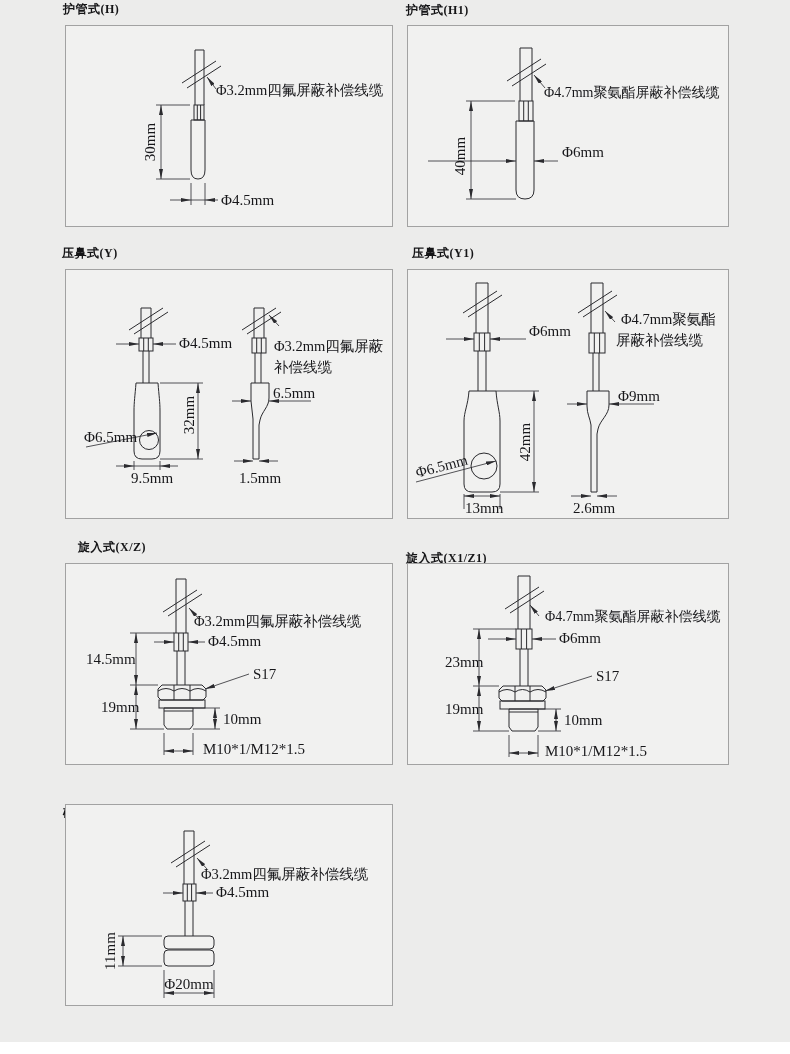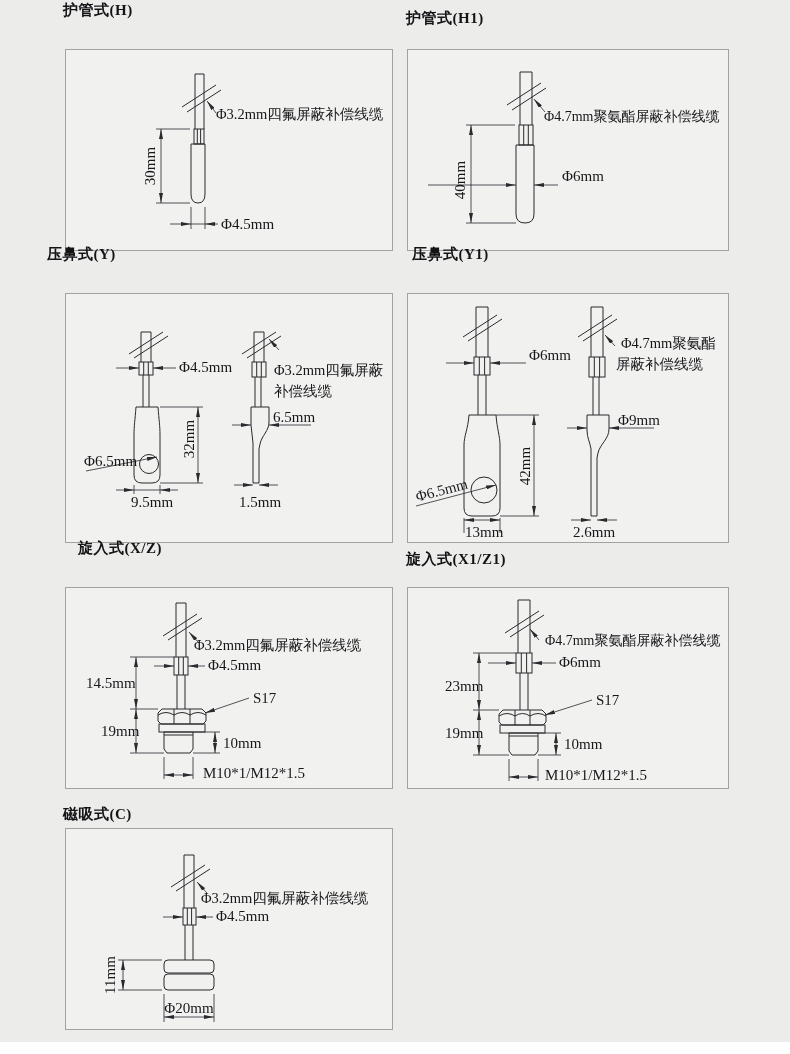--- a/index.html
+++ b/index.html
@@ -1,20 +1,20 @@
 <!DOCTYPE html>
 <html><head>
 <meta charset="utf-8">
 <style>
   html,body{margin:0;padding:0;background:#e4e4e4;}
   .canvas{position:relative;width:790px;height:1054px;background:#ececeb;overflow:hidden;
           font-family:"Liberation Serif","DejaVu Serif",serif;}
-  .panel-title{position:absolute;margin:0;font-size:15px;font-weight:bold;color:#141416;
+  .panel-title{position:absolute;margin:0;font-size:12px;font-weight:bold;color:#141416;
                font-family:"Liberation Serif","DejaVu Serif",serif;letter-spacing:.5px;}
-  .panel-box{position:absolute;background:#f1f1f0;border:1px solid #a2a2a2;box-sizing:border-box;margin-top:24px;}
+  .panel-box{position:absolute;background:#f1f1f0;border:1px solid #a2a2a2;box-sizing:border-box;}
   .panel-box svg{display:block;}
   .footer-strip{position:absolute;left:0;top:1042px;width:790px;height:12px;background:#ffffff;}
   svg text{font-family:"Liberation Serif","DejaVu Serif",serif;fill:#17171a;}
   .obj{stroke:#2a2a2e;stroke-width:1;fill:none;stroke-linecap:butt;}
   .dim{stroke:#2a2a2e;stroke-width:0.8;fill:none;}
   .lbl{font-size:15px;}
   .lbl-s{font-size:14px;}
   .lbl-m{font-size:14.5px;}
 </style>
 </head>
@@ -52,21 +52,21 @@
         <line x1="104" y1="174" x2="125" y2="174" marker-end="url(#arr)"></line>
         <line x1="152" y1="174" x2="139" y2="174" marker-end="url(#arr)"></line>
         <line x1="125" y1="174" x2="139" y2="174"></line>
       </g>
       <text class="lbl-m" x="150" y="69">Φ3.2mm四氟屏蔽补偿线缆</text>
       <text class="lbl" transform="rotate(-90 84 116)" x="84" y="116" text-anchor="middle" dominant-baseline="central">30mm</text>
       <text class="lbl" x="155" y="179">Φ4.5mm</text>
     </svg>
   </div>
 
-  <h2 class="panel-title" style="left:406px;top:9px">护管式(H1)</h2>
+  <h2 class="panel-title" style="left:406px;top:2px">护管式(H1)</h2>
   <div class="panel-box" style="left:407px;top:25px;width:322px;height:202px">
     <svg viewBox="0 0 320 200" width="320" height="200">
       <g class="obj">
         <path d="M112,75 L112,22 L124,22 L124,75"></path>
         <line x1="99" y1="55" x2="133" y2="33"></line>
         <line x1="104" y1="60" x2="138" y2="38"></line>
         <rect x="111" y="75" width="14" height="20"></rect>
         <line x1="115.7" y1="75" x2="115.7" y2="95"></line>
         <line x1="120.3" y1="75" x2="120.3" y2="95"></line>
         <path d="M108,95 L126,95 L126,164 Q126,173 117,173 Q108,173 108,164 Z"></path>
@@ -78,21 +78,21 @@
         <line x1="63" y1="75" x2="63" y2="173" marker-start="url(#arr)" marker-end="url(#arr)"></line>
         <line x1="20" y1="135" x2="108" y2="135" marker-end="url(#arr)"></line>
         <line x1="150" y1="135" x2="126" y2="135" marker-end="url(#arr)"></line>
       </g>
       <text class="lbl-s" x="136" y="71">Φ4.7mm聚氨酯屏蔽补偿线缆</text>
       <text class="lbl" transform="rotate(-90 52 130)" x="52" y="130" text-anchor="middle" dominant-baseline="central">40mm</text>
       <text class="lbl" x="154" y="131">Φ6mm</text>
     </svg>
   </div>
 
-  <h2 class="panel-title" style="left:47px;top:245px">压鼻式(Y)</h2>
+  <h2 class="panel-title" style="left:62px;top:245px">压鼻式(Y)</h2>
   <div class="panel-box" style="left:65px;top:269px;width:328px;height:250px">
     <svg viewBox="0 0 326 248" width="326" height="248">
       <g class="obj">
         <path d="M75,68 L75,38 L85,38 L85,68"></path>
         <line x1="63" y1="60" x2="97" y2="38"></line>
         <line x1="68" y1="64" x2="102" y2="42"></line>
         <rect x="73" y="68" width="14" height="13"></rect>
         <line x1="77.7" y1="68" x2="77.7" y2="81"></line>
         <line x1="82.3" y1="68" x2="82.3" y2="81"></line>
         <line x1="77" y1="81" x2="77" y2="113"></line>

